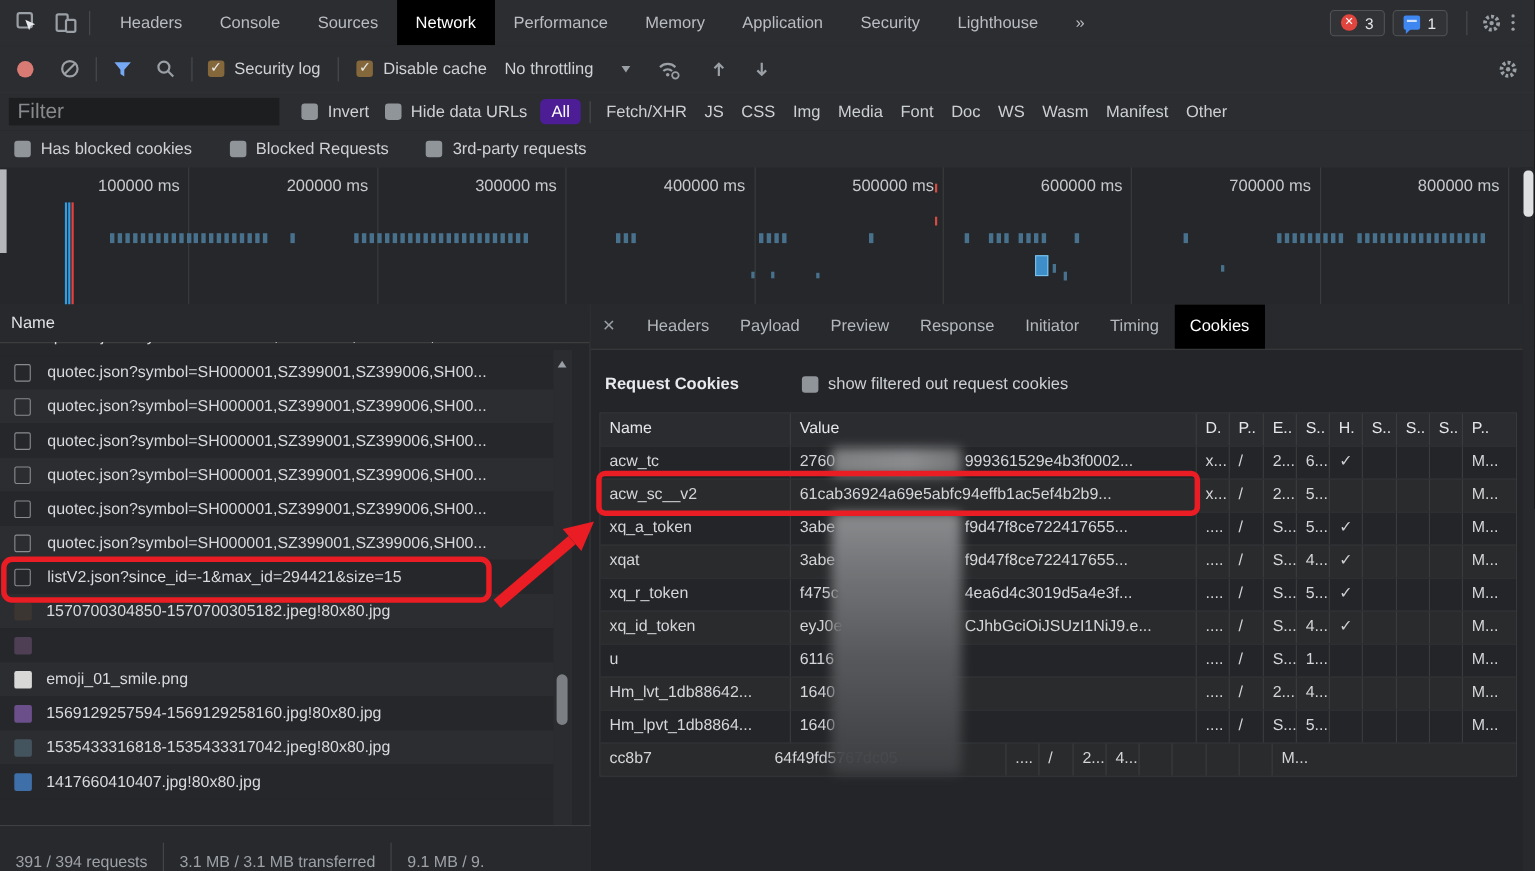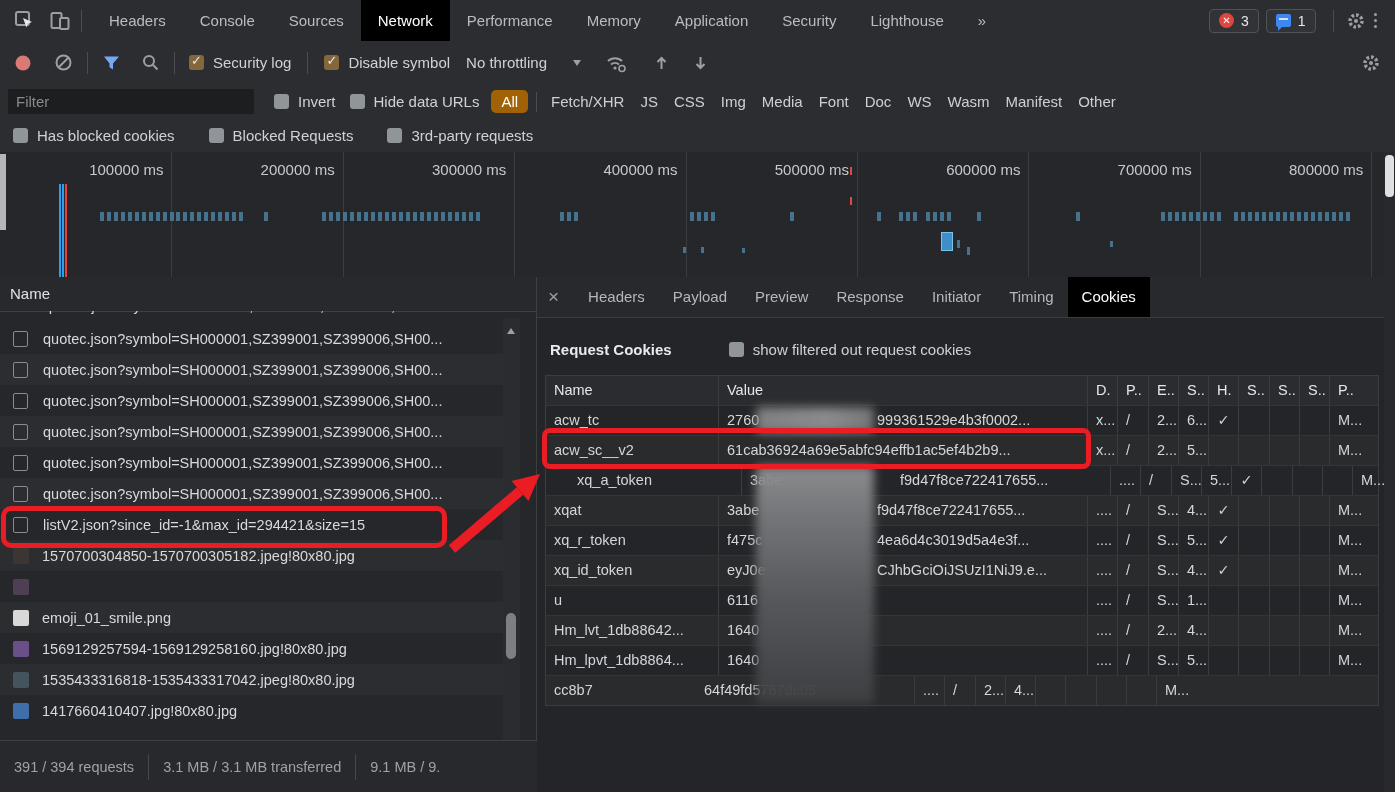--- a/index.html
+++ b/index.html
@@ -32,25 +32,25 @@
       position:relative;flex:none}
   .cb.checked{background:#84683c}
   .cb.checked::after{content:"✓";position:absolute;left:2px;top:-2px;font-size:13px;
       color:#e8e8e8;font-weight:bold}
   .caret{width:0;height:0;border:4.5px solid transparent;border-top:6px solid #9aa0a6;
          margin:5px 0 0 26px}
   
   #filterrow{position:absolute;top:84px;left:0;right:0;height:35px;background:#2c2d30;
              display:flex;align-items:center}
   #filter-input{margin-left:8px;width:238px;height:25px;background:#1d1e20;border:none;
-      color:#c8cacd;font-size:15px;padding:0 0 0 8px;font-family:inherit;outline:none;flex:none}
+      color:#c8cacd;font-size:19px;padding:0 0 0 8px;font-family:inherit;outline:none;flex:none}
   #filter-input::placeholder{color:#87898c}
   #filter-types{display:flex;align-items:center}
   .ftype{padding:3px 8px;font-size:15px;color:#ccd0d4;white-space:nowrap}
-  .ftype.active{background:#a16207;border-radius:5px;color:#fff;padding:3px 10px;margin-right:2px}
+  .ftype.active{background:#4c1d95;border-radius:5px;color:#fff;padding:3px 10px;margin-right:2px}
   .vsep2{width:1px;height:20px;background:#4a4c4f;margin:0 6px}
   
   #checkrow{position:absolute;top:119px;left:0;right:0;height:33px;background:#2c2d30;
             border-bottom:1px solid #3a3c3e;display:flex;align-items:center}
   #check-items{display:flex;align-items:center;margin-left:13px;gap:34px}
   .check-item{display:flex;align-items:center}
   .cb-label{font-size:15px;color:#cfd2d5;margin-left:9px;white-space:nowrap}
   
   #timeline{position:absolute;top:152px;left:0;right:0;height:125px;background:#26272a;
             border-bottom:1px solid #3a3c3e;overflow:hidden}
@@ -80,22 +80,22 @@
       margin-right:15px;flex:none}
   .thumb{width:16px;height:16px;border-radius:2px;margin-right:13px;flex:none}
   #list-scroll{position:absolute;top:41px;left:503px;width:17px;height:473px;background:#2b2c2f}
   .scr-up{position:absolute;left:4px;top:6px;width:0;height:0;border:4.5px solid transparent;
       border-bottom:6px solid #9aa0a6}
   .scr-dn{position:absolute;left:4px;bottom:6px;width:0;height:0;border:4.5px solid transparent;
       border-top:6px solid #9aa0a6}
   #list-thumb{position:absolute;left:3px;top:295px;width:10px;height:46px;background:#7c7f83;
       border-radius:5px}
   
-  #statusbar{position:absolute;left:0;bottom:0;width:537px;height:52px;background:#28292c;
-      border-top:1px solid #3e4042;display:flex;align-items:center;gap:14px;font-size:14.5px;
+  #statusbar{position:absolute;left:0;bottom:0;width:537px;height:42px;background:#28292c;
+      border-top:1px solid #3e4042;display:flex;align-items:flex-end;gap:14px;font-size:14.5px;
       color:#9da2a8;padding-left:14px;z-index:20;box-sizing:border-box}
   .vsep{width:1px;height:26px;background:#45474a;flex:none}
   
   #rightpanel{position:absolute;top:277px;left:537px;width:858px;height:515px;background:#242528}
   #detail-tabs{position:absolute;top:0;left:0;right:0;height:40px;background:#28292c;
       border-bottom:1px solid #3a3c3e;display:flex;align-items:center}
   #detail-close{margin:0 15px 0 11px;font-size:19px;color:#9aa0a6;line-height:40px}
   #detail-tab-items{display:flex;height:40px}
   .dtab{padding:0 14px;line-height:40px;font-size:15px;color:#b3b8be;white-space:nowrap}
   .dtab.active{background:#000;color:#fff}
@@ -214,21 +214,21 @@
       <svg class="ic" width="19" height="19" viewBox="0 0 19 19">
         <circle cx="8" cy="8" r="5" fill="none" stroke="#9aa0a6" stroke-width="2"></circle>
         <line x1="11.8" y1="11.8" x2="16.5" y2="16.5" stroke="#9aa0a6" stroke-width="2"></line>
       </svg>
     </span>
     <div class="sep" style="margin:0 14px"></div>
     <span class="cb checked" id="cb-preserve"></span>
     <span class="t2-label">Security log</span>
     <div class="sep" style="margin:0 16px"></div>
     <span class="cb checked" id="cb-cache"></span>
-    <span class="t2-label">Disable symbol</span>
+    <span class="t2-label">Disable cache</span>
     <span class="t2-label" style="margin-left:16px">No throttling</span>
     <span class="caret"></span>
     <span class="tb-icon" style="margin-left:24px">
       <svg class="ic" width="22" height="20" viewBox="0 0 22 20">
         <path d="M3 8a10 10 0 0 1 14 0" fill="none" stroke="#9aa0a6" stroke-width="2"></path>
         <path d="M6 11.5a6 6 0 0 1 8 0" fill="none" stroke="#9aa0a6" stroke-width="2"></path>
         <circle cx="10" cy="15" r="1.6" fill="#9aa0a6"></circle>
         <circle cx="17" cy="15.5" r="3" fill="none" stroke="#9aa0a6" stroke-width="1.6"></circle>
       </svg>
     </span>
@@ -539,21 +539,21 @@
           <div class="ccell" style="width: 31px;">/</div>
           <div class="ccell" style="width: 30px;">2...</div>
           <div class="ccell" style="width: 30px;">5...</div>
           <div class="ccell center" style="width: 30px;"></div>
           <div class="ccell" style="width: 31px;"></div>
           <div class="ccell" style="width: 30px;"></div>
           <div class="ccell" style="width: 30px;"></div>
           <div class="ccell" style="width: 48px;">M...</div>
         </div>
         <div class="crow">
-          <div class="ccell" style="width: 173px; margin-left: 23px;">xq_a_token</div>
+          <div class="ccell" style="width: 173px;">xq_a_token</div>
           <div class="ccell val" style="width: 369px;"><span class="vpre">3abe</span><span class="vsuf">f9d47f8ce722417655...</span></div>
           <div class="ccell" style="width: 30px;">....</div>
           <div class="ccell" style="width: 31px;">/</div>
           <div class="ccell" style="width: 30px;">S...</div>
           <div class="ccell" style="width: 30px;">5...</div>
           <div class="ccell center" style="width: 30px;">✓</div>
           <div class="ccell" style="width: 31px;"></div>
           <div class="ccell" style="width: 30px;"></div>
           <div class="ccell" style="width: 30px;"></div>
           <div class="ccell" style="width: 48px;">M...</div>

